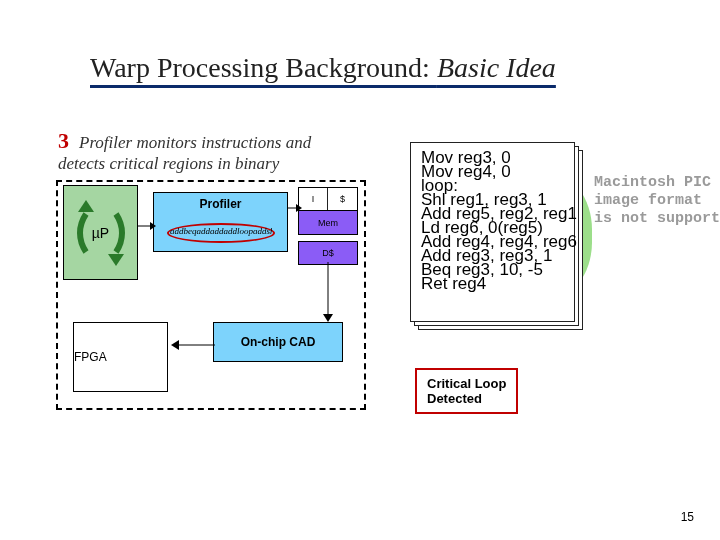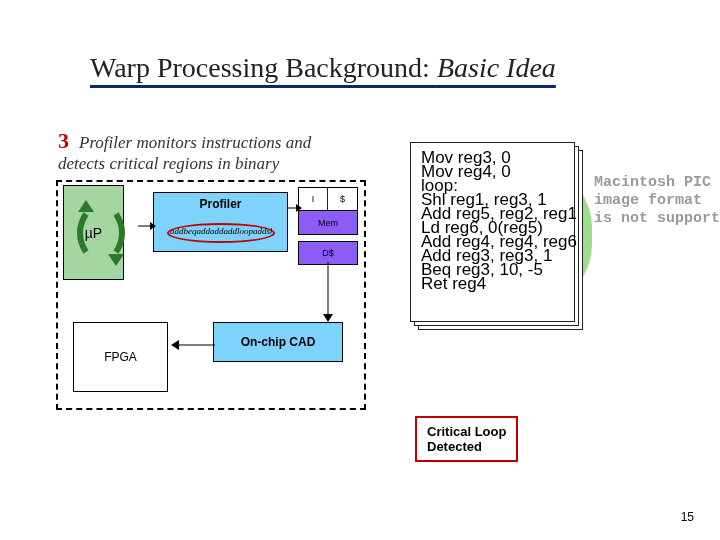--- a/index.html
+++ b/index.html
@@ -15,30 +15,30 @@
   .paper-stack { position: absolute; top: 142px; left: 410px; }
   .paper { position: absolute; width: 165px; height: 180px; background: #fff; border: 1px solid #222; }
   .green-highlight { position: absolute; top: 30px; left: 92px; width: 90px; height: 128px; background: #9cde8a; border-radius: 50%/45%; z-index: 0; }
   .code { position: relative; z-index: 1; font-family: Verdana, Arial, sans-serif; font-size: 17px; line-height: 14px; padding: 8px 10px; white-space: pre; color: #000; }
   .unsupported { position: absolute; top: 174px; left: 594px; font-family: Liberation Mono, monospace; font-weight: bold; color: #9a9a9a; font-size: 15px; line-height: 18px; }
   .chip { position: absolute; top: 180px; left: 56px; width: 310px; height: 230px; border: 2px dashed #000; }
   .profiler { position: absolute; top: 10px; left: 95px; width: 135px; height: 60px; background: #7dd3fc; border: 1px solid #000; padding-top:4px; }
   .profiler .lbl { font-family: Verdana, Arial, sans-serif; font-size: 12px; font-weight: bold; text-align: center; }
   .profiler .ring { position:absolute; top:30px; left:13px; width:108px; height:20px; border:2px solid #c00000; border-radius: 50%/50%; }
   .profiler .scribble { position:absolute; top:28px; left:16px; width:102px; height:20px; font-size:9px; color:#000; font-style:italic; overflow:hidden; text-align:center; line-height:20px; }
-  .up-box { position: absolute; top: 3px; left: 5px; width: 61px; height: 95px; background: #a5d6a2; border: 1px solid #000; display:flex; align-items:center; justify-content:center; font-family: Verdana, Arial, sans-serif; font-size: 14px; }
+  .up-box { position: absolute; top: 3px; left: 5px; width: 75px; height: 95px; background: #a5d6a2; border: 1px solid #000; display:flex; align-items:center; justify-content:center; font-family: Verdana, Arial, sans-serif; font-size: 14px; }
   .up-arrows { position:absolute; left:8px; top:10px; }
   .up-arrows svg{ display:block; }
   .i-d { position: absolute; top: 5px; left: 240px; width: 60px; }
   .i-d .row { border:1px solid #000; background:#fff; height:24px; display:flex; }
   .i-d .row .half { width:50%; display:flex; align-items:center; justify-content:center; font-size:9px; font-family: Verdana, Arial, sans-serif; }
   .i-d .row .half:first-child { border-right:1px solid #222; }
   .i-d .gap { height:6px; }
   .i-d .row2 { border:1px solid #000; background:#8b5cf6; height:24px; display:flex; align-items:center; justify-content:center; font-size:9px; font-family:Liberation Sans, sans-serif;text-align:center; }
-  .fpga { position:absolute; left:15px; top:140px; width:95px; height:70px; border:1px solid #000; background:#fff; display:flex; align-items:center; justify-content:center; font-family:Verdana, Arial, sans-serif; font-size:12px; }
+  .fpga { position:absolute; left:15px; top:140px; width:95px; height:70px; border:1px solid #000; background:#fff; display:flex; align-items:center; font-family:Verdana, Arial, sans-serif; font-size:12px; }
   .cad { position:absolute; left:155px; top:140px; width:130px; height:40px; border:1px solid #000; background:#7dd3fc; display:flex; align-items:center; justify-content:center; font-family:Verdana, Arial, sans-serif; font-size:12px; font-weight:bold; }
   .arrow { position:absolute; }
   .detected { position:absolute; top:368px; left:415px; border:2px solid #c00000; padding:6px 10px; font-family:Verdana, Arial, sans-serif; font-weight:bold; font-size:13px; color:#000; background:#fff; }
   .pagenum { position:absolute; bottom:16px; right:26px; font-family:Verdana, Arial, sans-serif; font-size:12px; }
 </style>
 </head>
 <body>
 <div class="slide">
 
 <div class="title">
@@ -120,18 +120,18 @@
   <svg class="arrow" style="left:113px; top:158px;" width="44" height="10">
         <line x1="44" y1="5" x2="8" y2="5" stroke="#000"></line>
         <polygon points="8,0 0,5 8,10" fill="#000"></polygon>
       </svg>
   <svg class="arrow" style="left:265px; top:80px;" width="10" height="60">
         <line x1="5" y1="0" x2="5" y2="52" stroke="#000"></line>
         <polygon points="0,52 5,60 10,52" fill="#000"></polygon>
       </svg>
 </div>
 
-<div class="detected" style="white-space:pre;margin-top:48px;">Critical Loop
+<div class="detected" style="white-space:pre;">Critical Loop
 Detected</div>
 
 <div class="pagenum">15</div>
 
 </div>
 
 </body></html>

